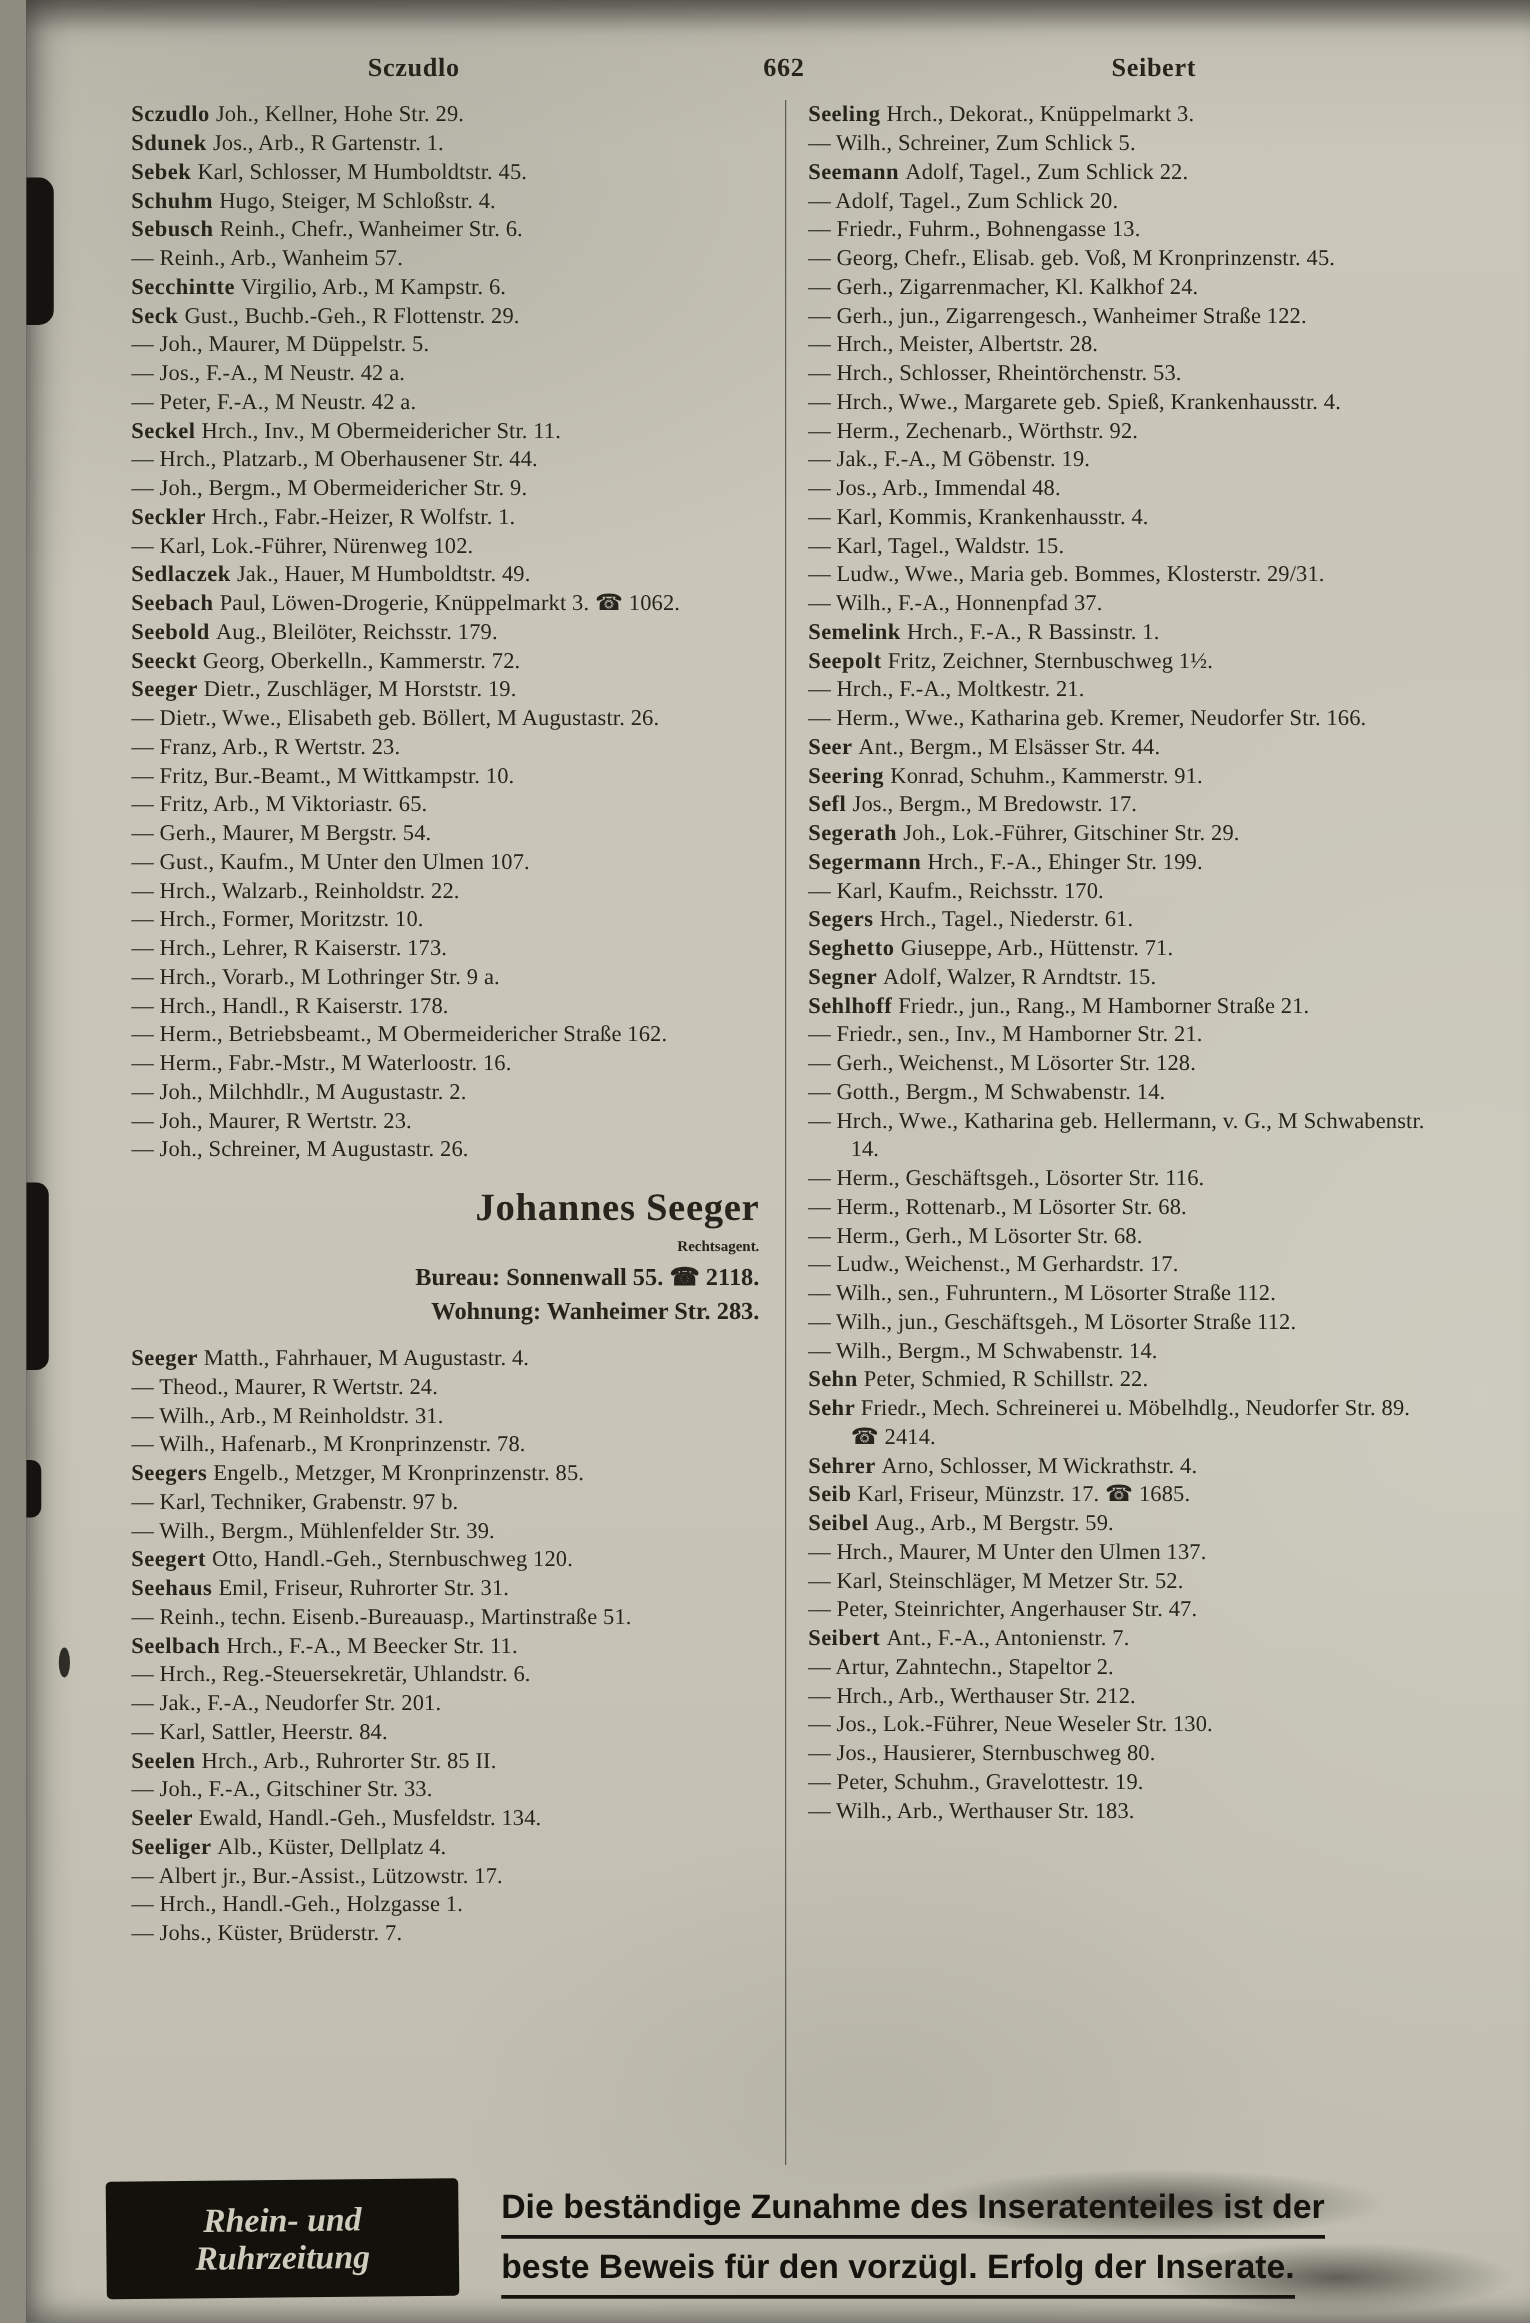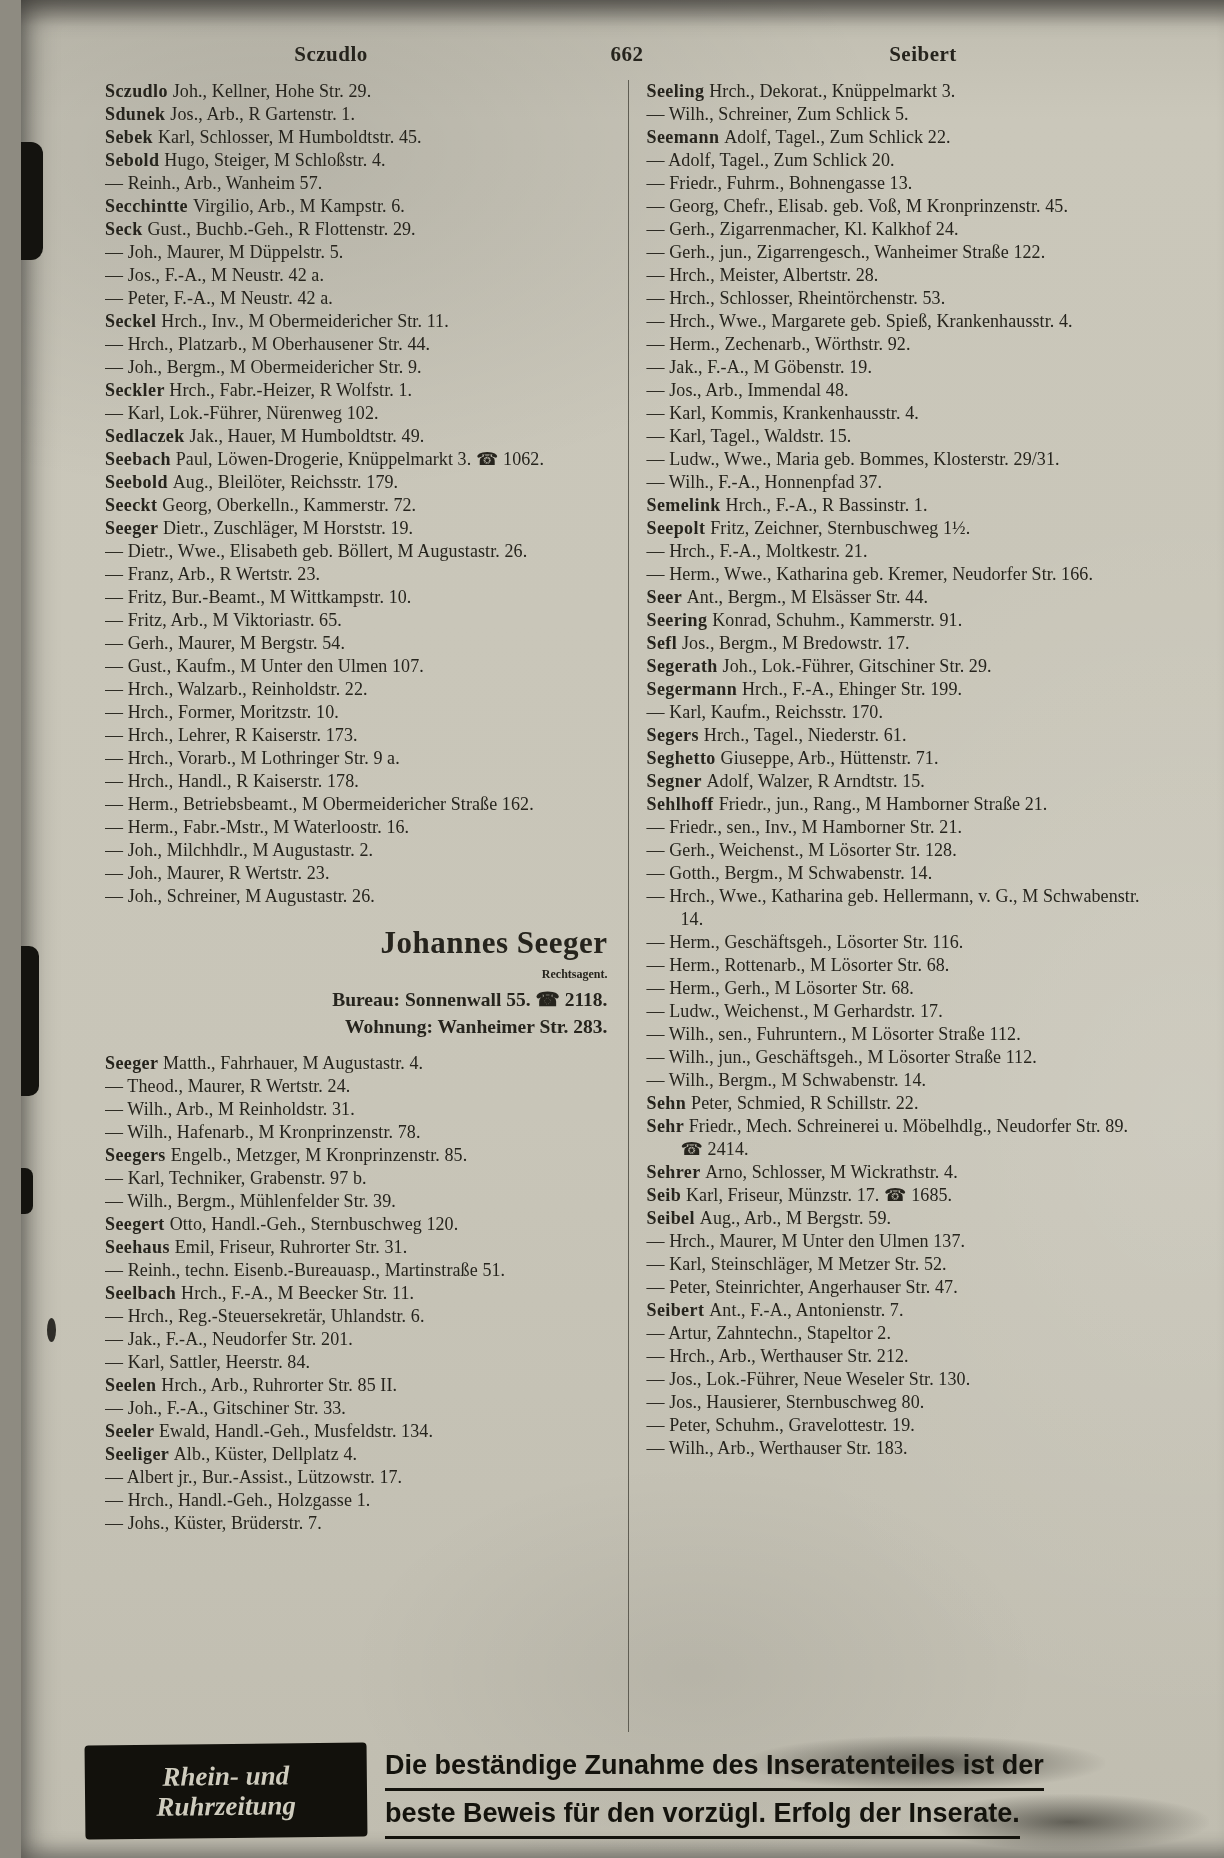--- a/index.html
+++ b/index.html
@@ -61,21 +61,21 @@
     display: flex; align-items: center;
   }
   #brand-box {
     width: 282px; height: 94px; background: #12110c; color: #cfccbe;
     display: flex; align-items: center; justify-content: center;
     font-weight: bold; font-style: italic; font-size: 27px; line-height: 30px;
     text-align: center; transform: rotate(-0.6deg); border-radius: 4px;
     padding: 0 8px; box-sizing: border-box;
   }
   #slogan {
-    position: relative; flex: 1; padding-left: 18px; z-index: 1;
+    position: relative; flex: 1; padding-left: 34px; z-index: 1;
     font-family: "Liberation Sans", "DejaVu Sans", sans-serif;
     font-weight: bold; font-size: 27px; color: #14130d; line-height: 44px;
   }
   #slogan .line { display: inline-block; border-bottom: 3px solid #14130d; padding-bottom: 1px; }
   .smudge {
     position: absolute; z-index: 0; pointer-events: none;
     background: radial-gradient(ellipse at center, rgba(18,17,12,.55), rgba(18,17,12,0) 72%);
   }
   #smudge1 { left: 660px; top: -4px; width: 360px; height: 54px; }
   #smudge2 { right: 6px; bottom: -8px; width: 280px; height: 56px; }
@@ -95,21 +95,22 @@
     <span>662</span>
     <span>Seibert</span>
   </div>
 
   <div id="columns">
     <div class="col" id="col-left">
       <div id="left-a">
           <div class="entry"><b class="surname">Sczudlo </b>Joh., Kellner, Hohe Str. 29.</div>
           <div class="entry"><b class="surname">Sdunek </b>Jos., Arb., R Gartenstr. 1.</div>
           <div class="entry"><b class="surname">Sebek </b>Karl, Schlosser, M Humboldtstr. 45.</div>
-          <div class="entry"><b class="surname">Sebold </b>Hugo, Steiger, M Schloßstr. 4.</div>
+          <div class="entry"><b class="surname">Schuhm </b>Hugo, Steiger, M Schloßstr. 4.</div>
+          <div class="entry"><b class="surname">Sebusch </b>Reinh., Chefr., Wanheimer Str. 6.</div>
           <div class="entry">— Reinh., Arb., Wanheim 57.</div>
           <div class="entry"><b class="surname">Secchintte </b>Virgilio, Arb., M Kampstr. 6.</div>
           <div class="entry"><b class="surname">Seck </b>Gust., Buchb.-Geh., R Flottenstr. 29.</div>
           <div class="entry">— Joh., Maurer, M Düppelstr. 5.</div>
           <div class="entry">— Jos., F.-A., M Neustr. 42 a.</div>
           <div class="entry">— Peter, F.-A., M Neustr. 42 a.</div>
           <div class="entry"><b class="surname">Seckel </b>Hrch., Inv., M Obermeidericher Str. 11.</div>
           <div class="entry">— Hrch., Platzarb., M Oberhausener Str. 44.</div>
           <div class="entry">— Joh., Bergm., M Obermeidericher Str. 9.</div>
           <div class="entry"><b class="surname">Seckler </b>Hrch., Fabr.-Heizer, R Wolfstr. 1.</div>

